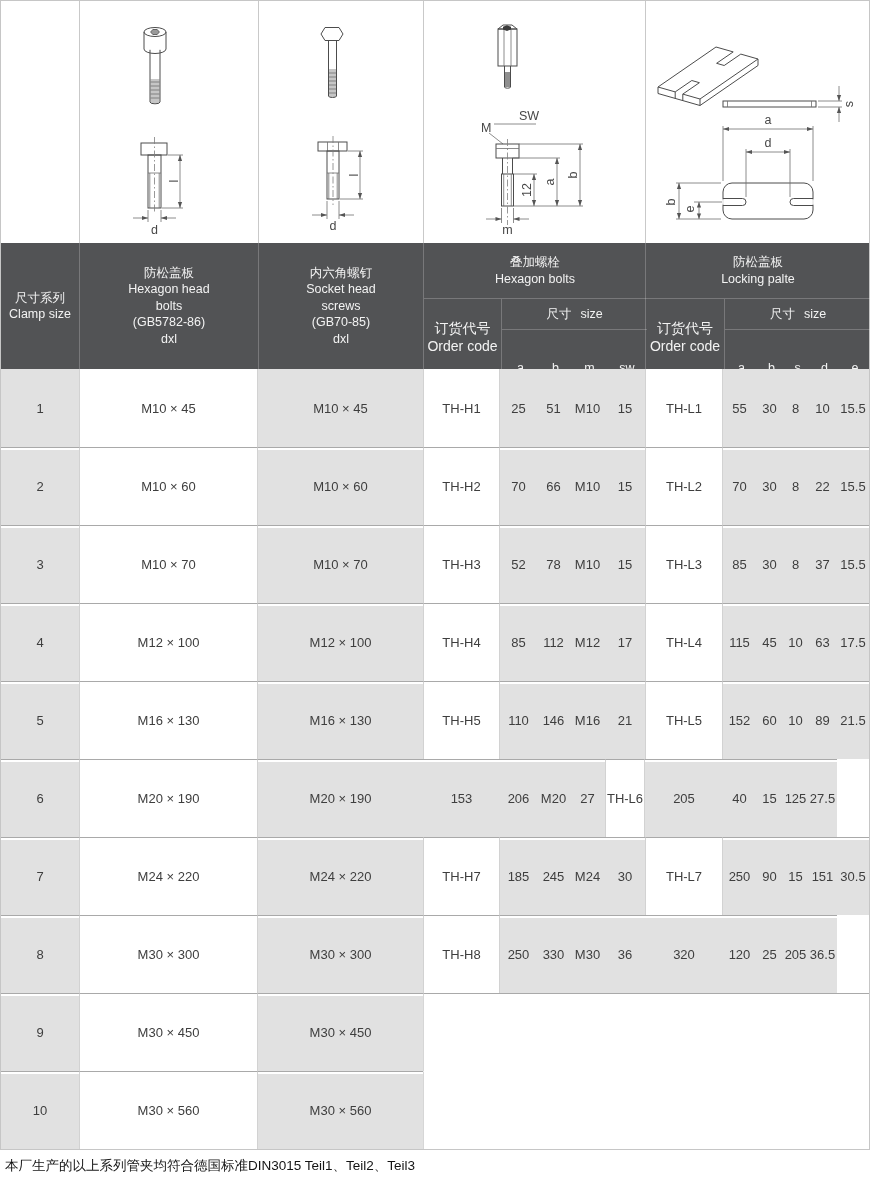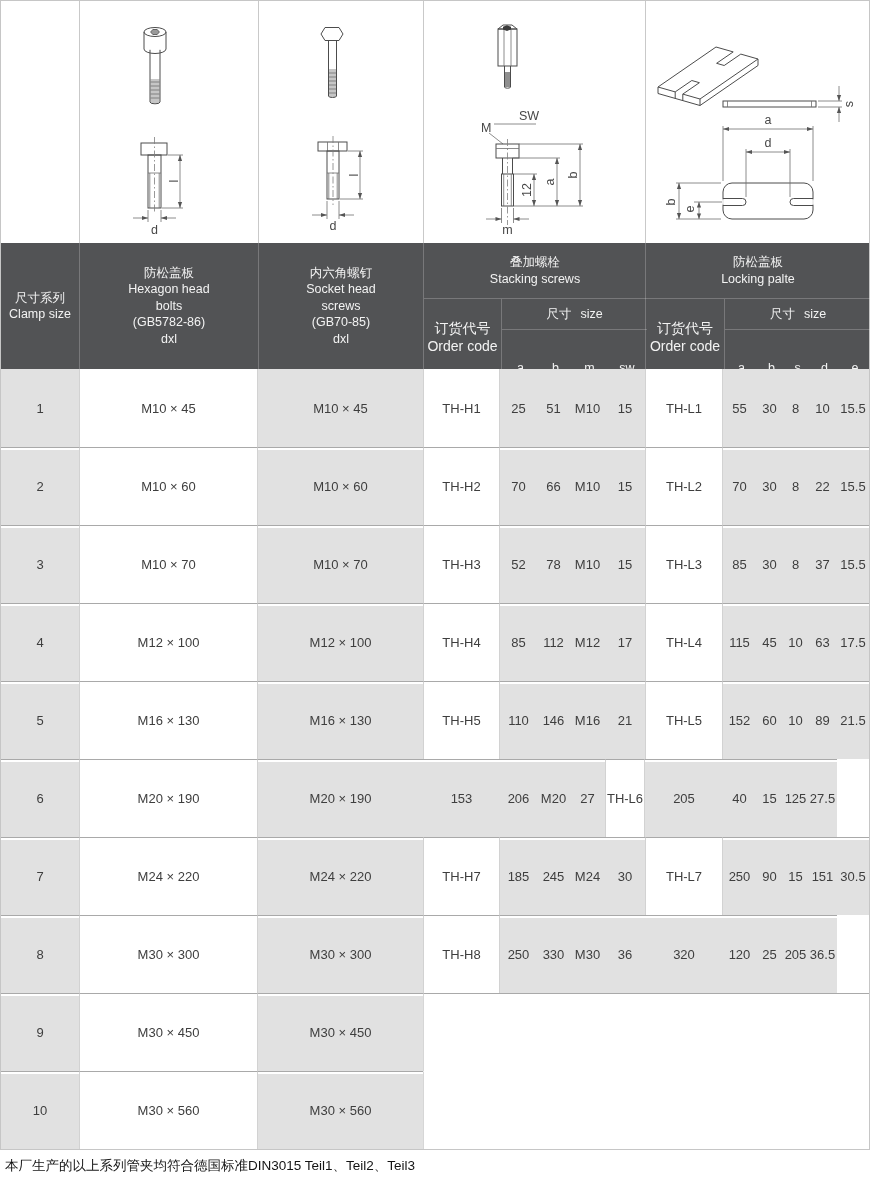--- a/index.html
+++ b/index.html
@@ -199,21 +199,21 @@
       <div>内六角螺钉</div>
       <div>Socket head</div>
       <div>screws</div>
       <div>(GB70-85)</div>
       <div>dxl</div>
     </div>
 
     <div class="th-group">
       <div class="group-title">
         <div>叠加螺栓</div>
-        <div>Stacking screws</div>
+        <div>Hexagon bolts</div>
       </div>
       <div class="group-bottom" style="grid-template-columns:77px 145px;">
         <div class="order-cell">
           <div>订货代号</div>
           <div>Order code</div>
         </div>
         <div class="size-block">
           <div class="size-title">
             <span>尺寸</span>
             <span>size</span>

